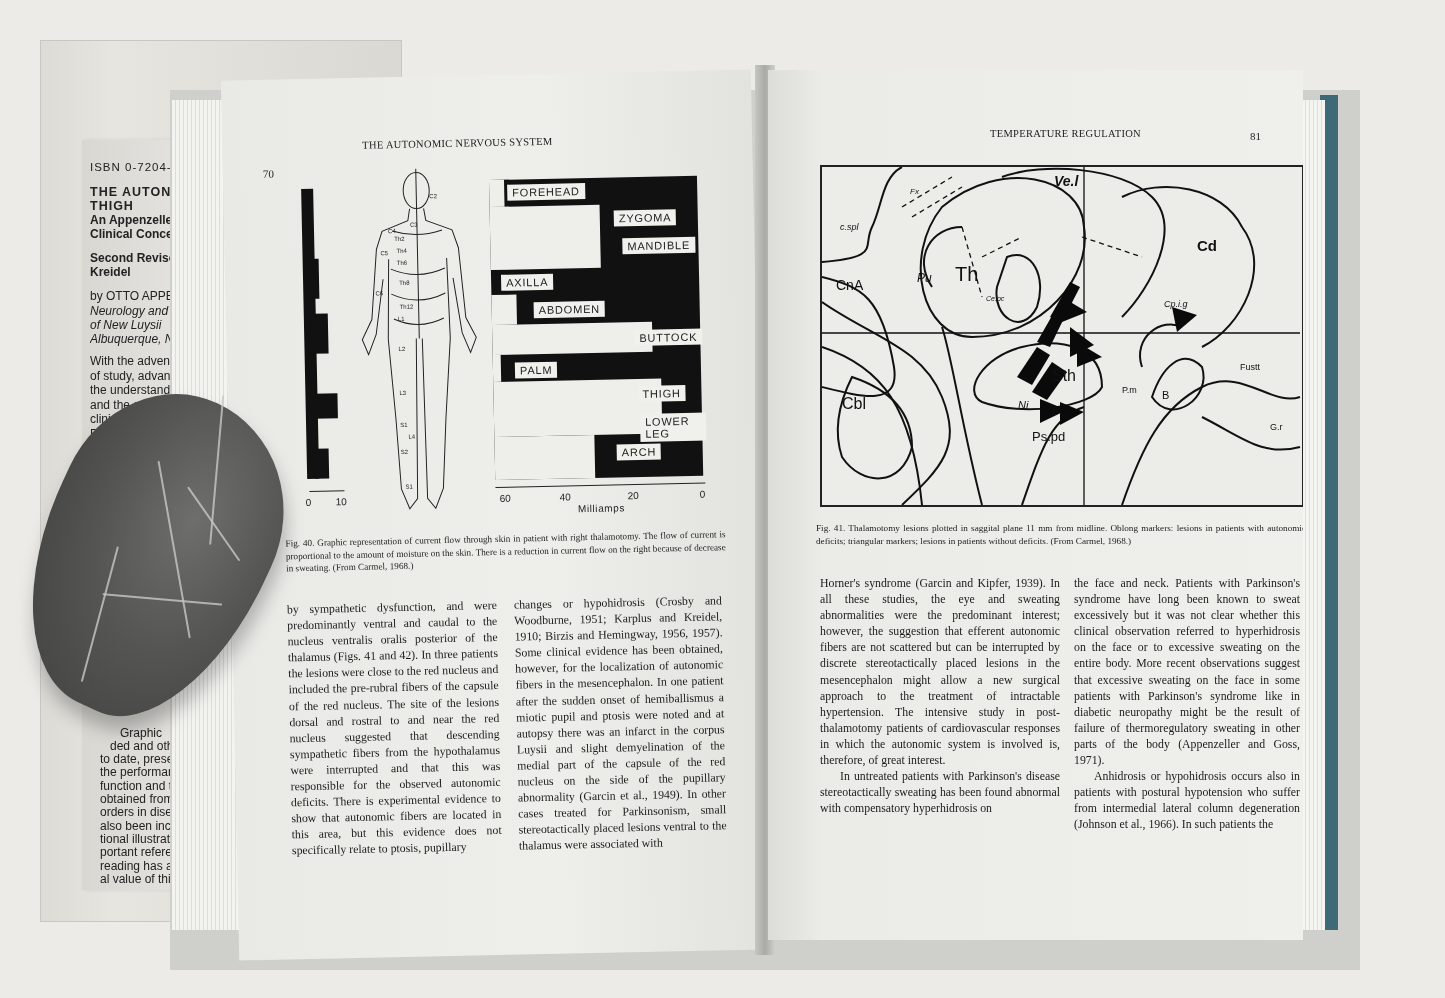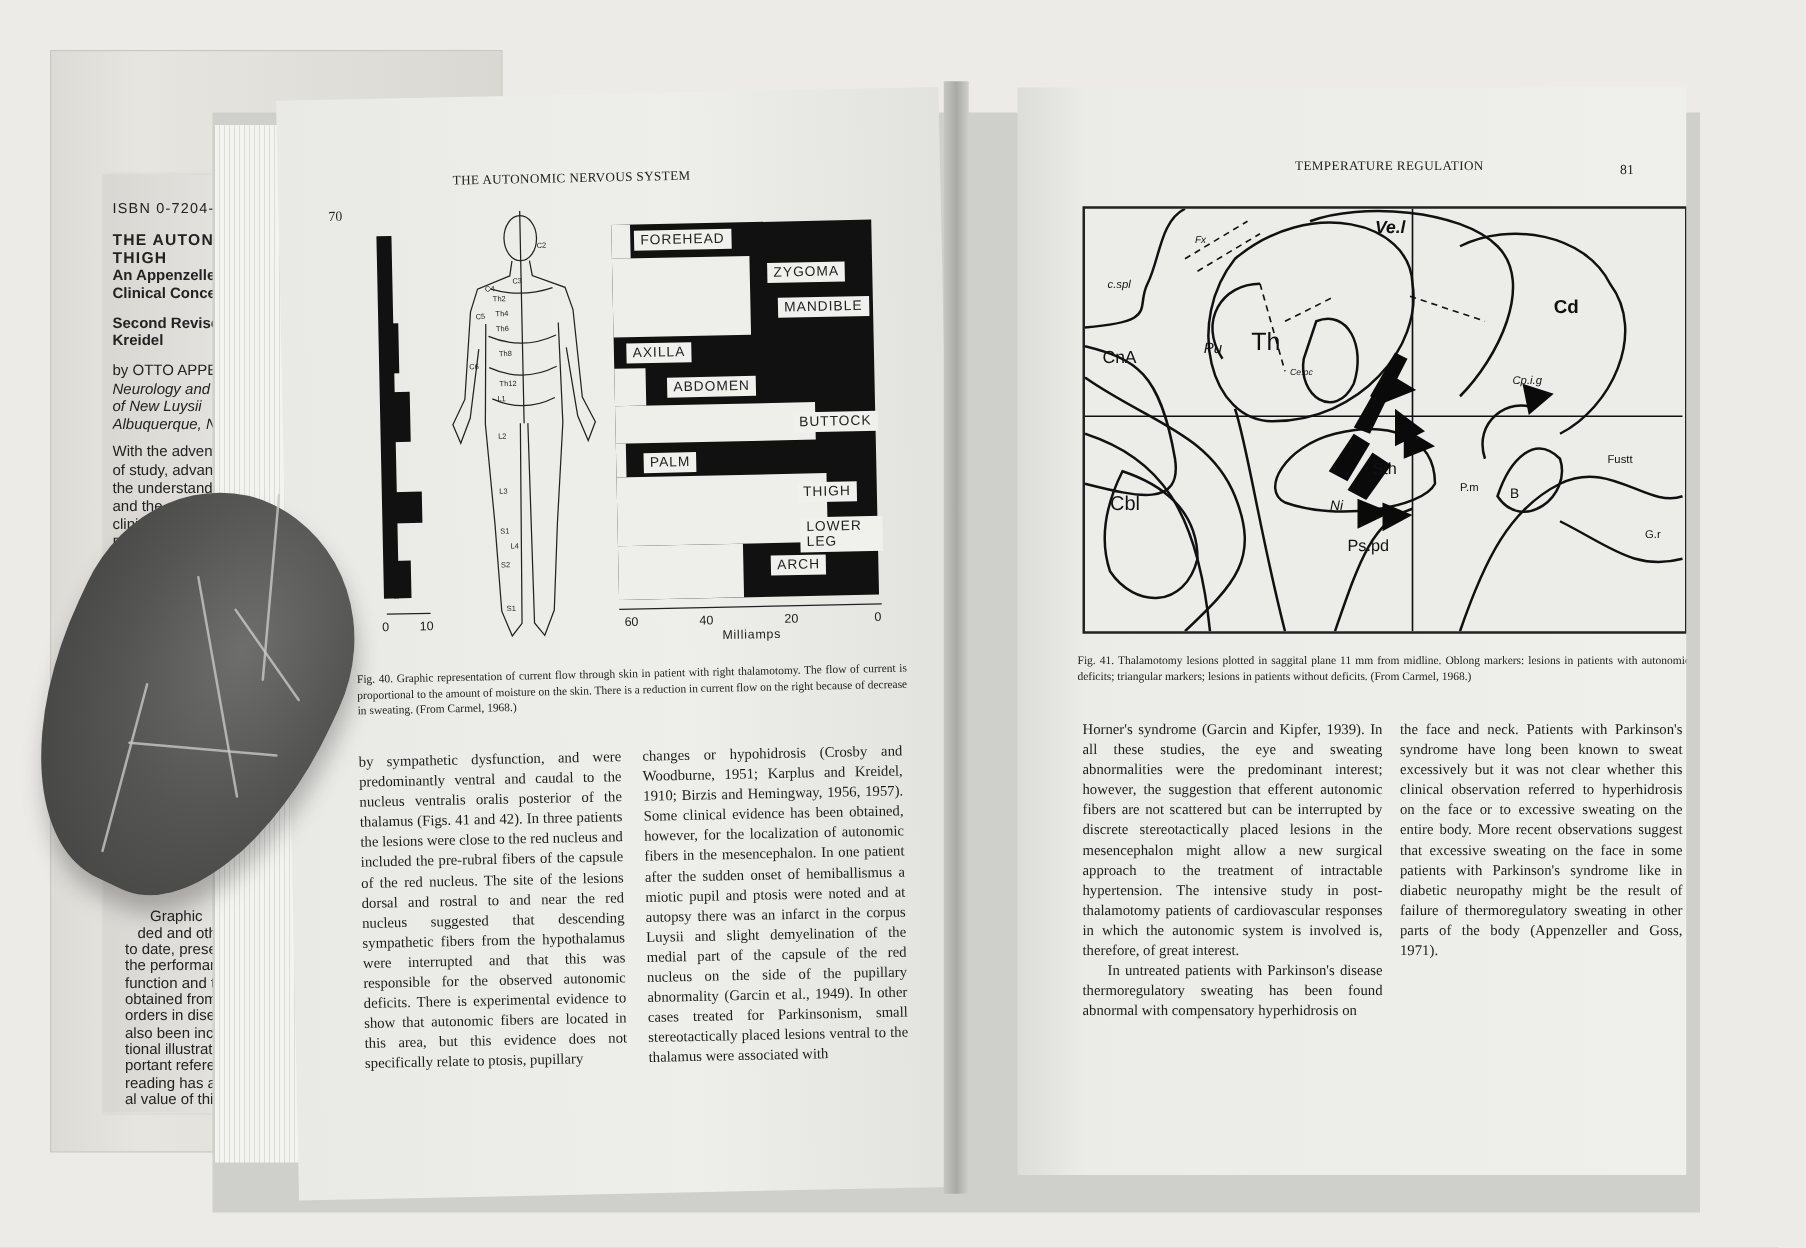--- a/index.html
+++ b/index.html
@@ -50,21 +50,21 @@
   .page-edges-right {
     position:absolute; left:1290px; top:100px; width:35px; height:830px;
     background:repeating-linear-gradient(90deg,#f4f4f1 0 3px,#dededa 3px 4px);
   }
   .page {
     position:absolute; background:#eeeeeb; overflow:hidden;
   }
   .page.left { left:230px; top:75px; width:530px; height:880px;
     background:linear-gradient(90deg,#e9e9e6 0%,#eeeeeb 60%,#e2e2de 100%);
     transform: rotate(-1.2deg); transform-origin: 50% 50%; }
-  .page.right { left:814px; top:70px; width:535px; height:870px;
+  .page.right { left:768px; top:70px; width:535px; height:870px;
     background:linear-gradient(90deg,#dcdcd8 0%,#ebebe8 10%,#efefec 100%); }
   .gutter { position:absolute; left:755px; top:65px; width:20px; height:890px;
     background:linear-gradient(90deg,#c6c6c2,#a9a9a5 50%,#cfcfcb); }
   .running-head { position:absolute; font-size:10.5px; letter-spacing:0.3px; color:#222; }
   .page-num { position:absolute; font-size:11px; color:#222; }
   .caption { position:absolute; font-size:9.2px; line-height:12.5px; color:#222; text-align:justify; }
   .col { position:absolute; font-size:11.8px; line-height:16.1px; color:#1b1b1b; text-align:justify; hyphens:none; }
   .col p { margin:0; }
   .col p.indent { text-indent:20px; }
   
@@ -289,32 +289,33 @@
     <div class="brain-label" style="left:95px;top:104px;font-size:12px">Pu</div>
     <div class="brain-label" style="left:164px;top:128px;font-size:7px">Ce.pc</div>
     <div class="brain-label" style="left:14px;top:110px;font-size:14px;font-style:normal">CnA</div>
     <div class="brain-label" style="left:342px;top:132px;font-size:9px">Cp.i.g</div>
     <div class="brain-label" style="left:300px;top:218px;font-size:9px;font-style:normal">P.m</div>
     <div class="brain-label" style="left:340px;top:222px;font-size:11px;font-style:normal">B</div>
     <div class="brain-label" style="left:418px;top:195px;font-size:9px;font-style:normal">Fustt</div>
     <div class="brain-label" style="left:20px;top:228px;font-size:16px;font-style:normal">Cbl</div>
     <div class="brain-label" style="left:210px;top:262px;font-size:13px;font-style:normal">Ps.pd</div>
     <div class="brain-label" style="left:196px;top:232px;font-size:11px">Ni</div>
-    <div class="brain-label" style="left:230px;top:200px;font-size:13px;font-style:normal">Sth</div>
+    <div class="brain-label" style="left:230px;top:200px;font-size:16px;font-style:normal">Sth</div>
     <div class="brain-label" style="left:448px;top:255px;font-size:9px;font-style:normal">G.r</div>
   </div>
 
   <div class="caption" style="left:48px;top:452px;width:490px">Fig. 41. Thalamotomy lesions plotted in saggital plane 11 mm from midline. Oblong markers: lesions in patients with autonomic deficits; triangular markers; lesions in patients without deficits. (From Carmel, 1968.)</div>
 
   <div class="col" style="left:52px;top:505px;width:240px">
     <p>Horner's syndrome (Garcin and Kipfer, 1939). In all these studies, the eye and sweating abnormalities were the predominant interest; however, the suggestion that efferent autonomic fibers are not scattered but can be interrupted by discrete stereotactically placed lesions in the mesencephalon might allow a new surgical approach to the treatment of intractable hypertension. The intensive study in post-thalamotomy patients of cardiovascular responses in which the autonomic system is involved is, therefore, of great interest.</p>
-    <p class="indent">In untreated patients with Parkinson's disease thermoregulatory sweating has been found abnormal with compensatory hyperhidrosis on</p>
+    <p class="indent">In untreated patients with Parkinson's disease stereotactically sweating has been found abnormal with compensatory hyperhidrosis on</p>
   </div>
   <div class="col" style="left:306px;top:505px;width:226px">
     <p>the face and neck. Patients with Parkinson's syndrome have long been known to sweat excessively but it was not clear whether this clinical observation referred to hyperhidrosis on the face or to excessive sweating on the entire body. More recent observations suggest that excessive sweating on the face in some patients with Parkinson's syndrome like in diabetic neuropathy might be the result of failure of thermoregulatory sweating in other parts of the body (Appenzeller and Goss, 1971).</p>
+    <p class="indent">Anhidrosis or hypohidrosis occurs also in patients with postural hypotension who suffer from intermedial lateral column degeneration (Johnson et al., 1966). In such patients the</p>
   </div>
 </div>
 
 <div class="stone">
   <div class="vein" style="left:60px;top:60px;width:150px;transform:rotate(70deg)"></div>
   <div class="vein" style="left:40px;top:150px;width:180px;transform:rotate(55deg)"></div>
   <div class="vein" style="left:80px;top:200px;width:120px;transform:rotate(-20deg)"></div>
   <div class="vein" style="left:20px;top:240px;width:140px;transform:rotate(80deg)"></div>
   <div class="vein" style="left:110px;top:110px;width:90px;transform:rotate(30deg)"></div>
 </div>

